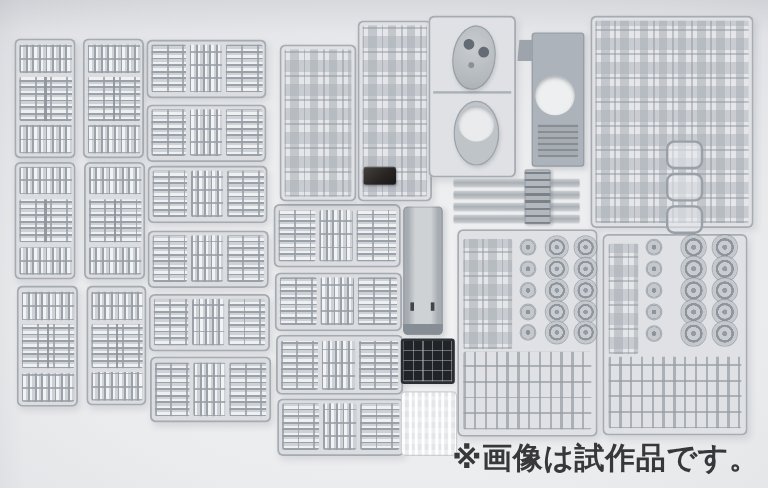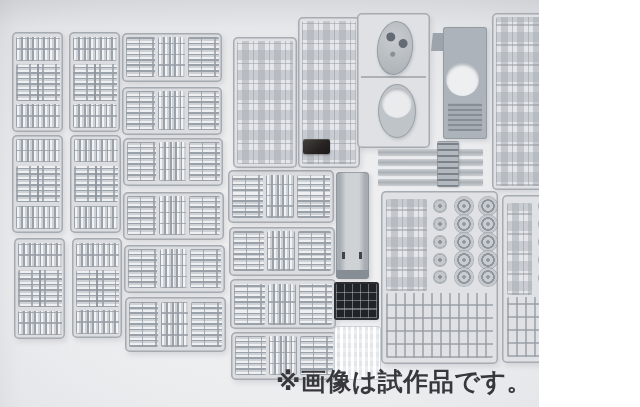--- a/index.html
+++ b/index.html
@@ -1,17 +1,17 @@
 <!DOCTYPE html>
 <html><head>
 <meta charset="utf-8">
 <style>
   html,body{margin:0;padding:0;background:#ffffff;}
   .stage{
-    position:relative;width:539px;height:407px;overflow:hidden;
+    position:relative;width:640px;height:407px;overflow:hidden;
     background:radial-gradient(ellipse 90% 80% at 52% 62%, #f2f2f3 0%, #ebecee 50%, #e2e3e6 85%, #d9dade 100%);
     font-family:"DejaVu Sans", sans-serif;
   }
   .stage::before{
     content:"";position:absolute;inset:0;pointer-events:none;
     background:linear-gradient(180deg, rgba(128,130,140,.12) 0, rgba(128,130,140,0) 28px),
                linear-gradient(90deg, rgba(128,130,140,.06) 0, rgba(128,130,140,0) 20px);
   }
   #scene{position:absolute;inset:0;}
   .sprue{

